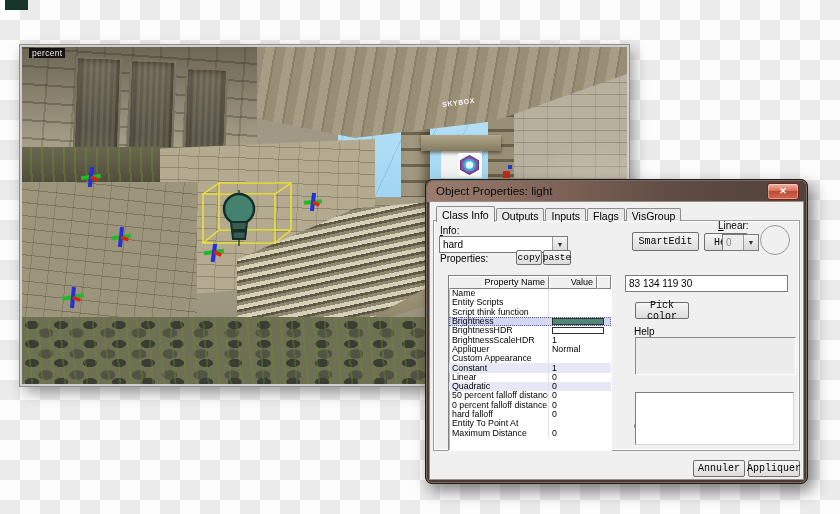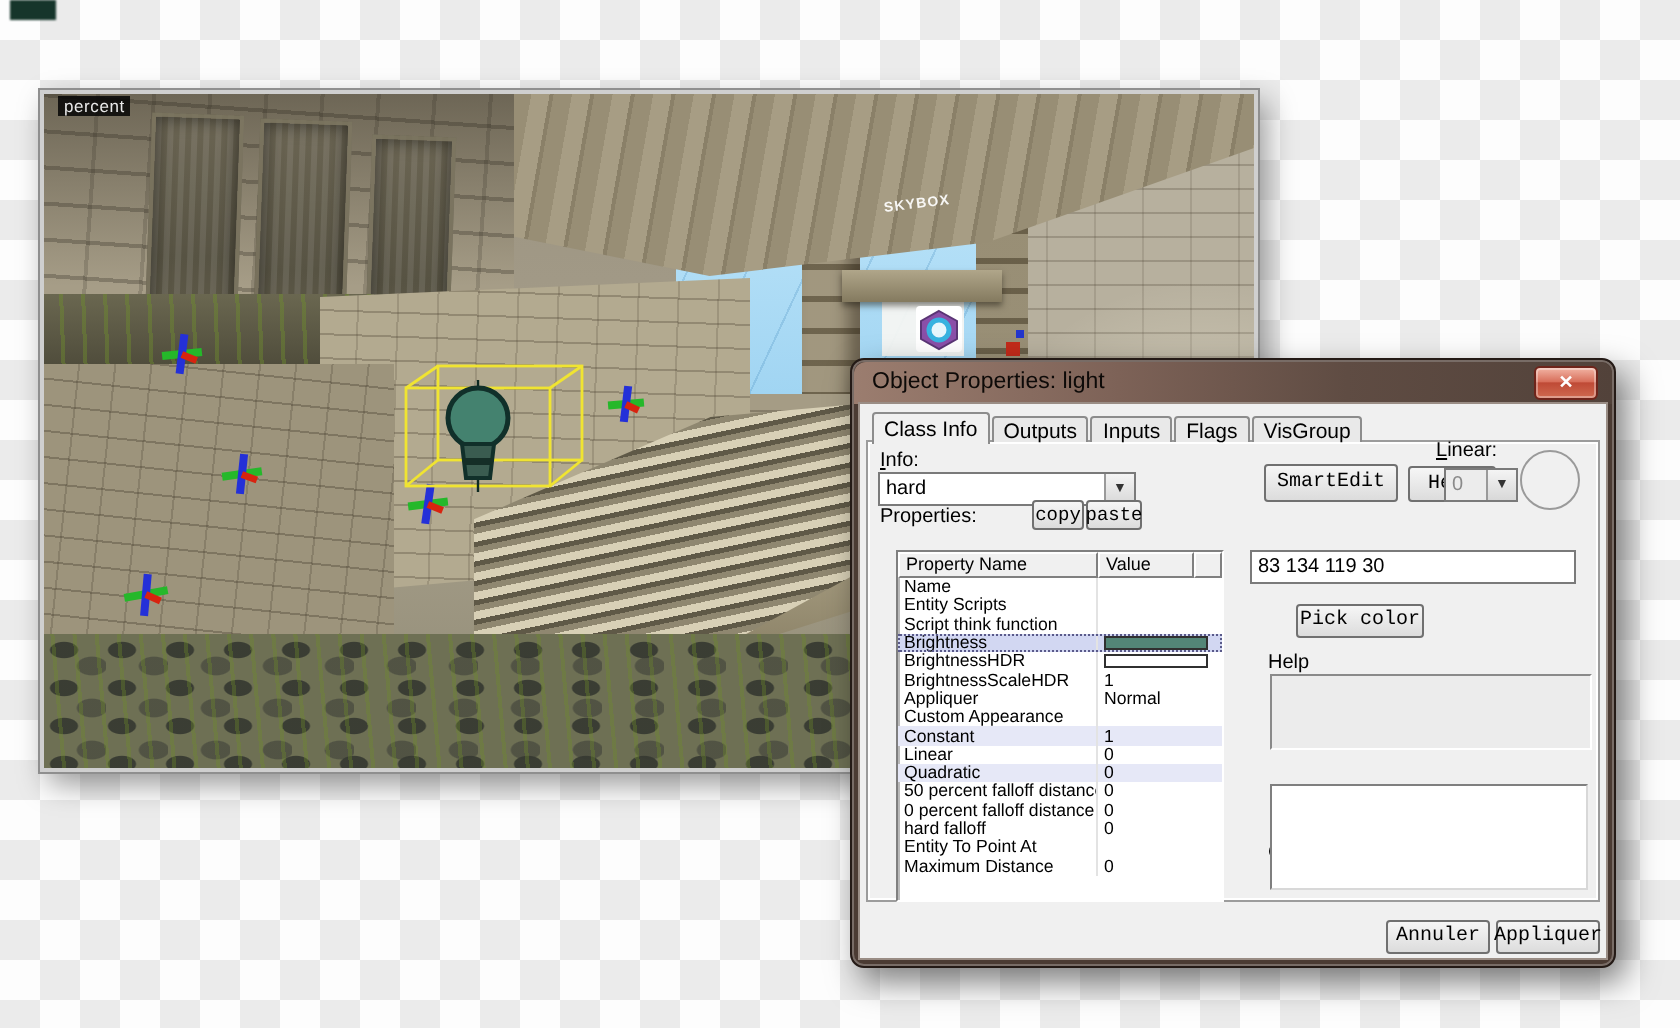--- a/index.html
+++ b/index.html
@@ -117,21 +117,21 @@
   .combo.disabled{background:#ececec;color:#8a8a8a;}
   .btn{position:absolute;background:linear-gradient(180deg,#f6f6f6,#dcdcdc);border:1px solid #707070;
     border-radius:2px;font-size:10px;text-align:center;cursor:pointer;
     font-family:Liberation Mono, monospace;display:flex;align-items:center;justify-content:center;}
   .dial{position:absolute;left:329px;top:22px;width:30px;height:30px;border:1px solid #9a9a9a;border-radius:50%;}
   
   .grid{position:absolute;left:17px;top:72px;width:164px;height:176px;background:#fff;
     border:1px solid;border-color:#7f7f7f #fff #fff #7f7f7f;box-shadow:inset 1px 1px 0 #b9b9b9;overflow:hidden;}
   .ghead{display:flex;height:13px;}
   .ghead span{background:#f0f0f0;border:1px solid;border-color:#fff #808080 #808080 #fff;
-    font-size:9px;padding:0 3px;line-height:11px;cursor:pointer;}
+    font-size:9px;padding:0 3px;line-height:11px;cursor:pointer;text-align:right;}
   .ghead .h1{width:100px;}
   .ghead .h2{width:48px;}
   .ghead .h3{flex:1;}
   .trow{display:flex;height:9.3px;align-items:center;cursor:pointer;}
   .trow .tn{width:99px;padding-left:3px;font-size:8.8px;line-height:9px;white-space:nowrap;overflow:hidden;}
   .trow .tv{flex:1;font-size:8.8px;line-height:9px;border-left:1px solid #e3e3e3;padding-left:3px;height:100%;
     display:flex;align-items:center;}
   .trow.hl{background:#e6e8f7;}
   .trow.sel{background:#d2d7f2;outline:1px dotted #5a5a8a;outline-offset:-1px;}
   .swatch{display:inline-block;width:52px;height:7px;border:1px solid #303030;}
@@ -339,21 +339,21 @@
               <span class="tn">Entity To Point At</span>
               <span class="tv"></span>
             </div>
           <div class="trow">
               <span class="tn">Maximum Distance</span>
               <span class="tv">0</span>
             </div>
         </div>
 
         <input class="field" style="left: 191px; top: 54px; width: 163px; height: 17px;" value="83 134 119 30">
-        <div class="btn" style="left:214px;top:81px;width:64px;height:17px;">Pick color</div>
+        <div class="btn" style="left:201px;top:81px;width:54px;height:17px;">Pick color</div>
         <div class="lbl" style="left:200px;top:105px;">Help</div>
         <div class="helpbox" style="left:201px;top:116px;width:161px;height:38px;"></div>
         <div class="lbl" style="left:200px;top:159px;margin-top:41px;">Comments</div>
         <textarea class="commentsbox" style="left: 201px; top: 171px; width: 159px; height: 53px;"></textarea>
       </div>
 
       <div class="btn" style="left:263px;top:258px;width:52px;height:17px;">Annuler</div>
       <div class="btn" style="left:318px;top:258px;width:52px;height:17px;">Appliquer</div>
     </div>
   </div>

